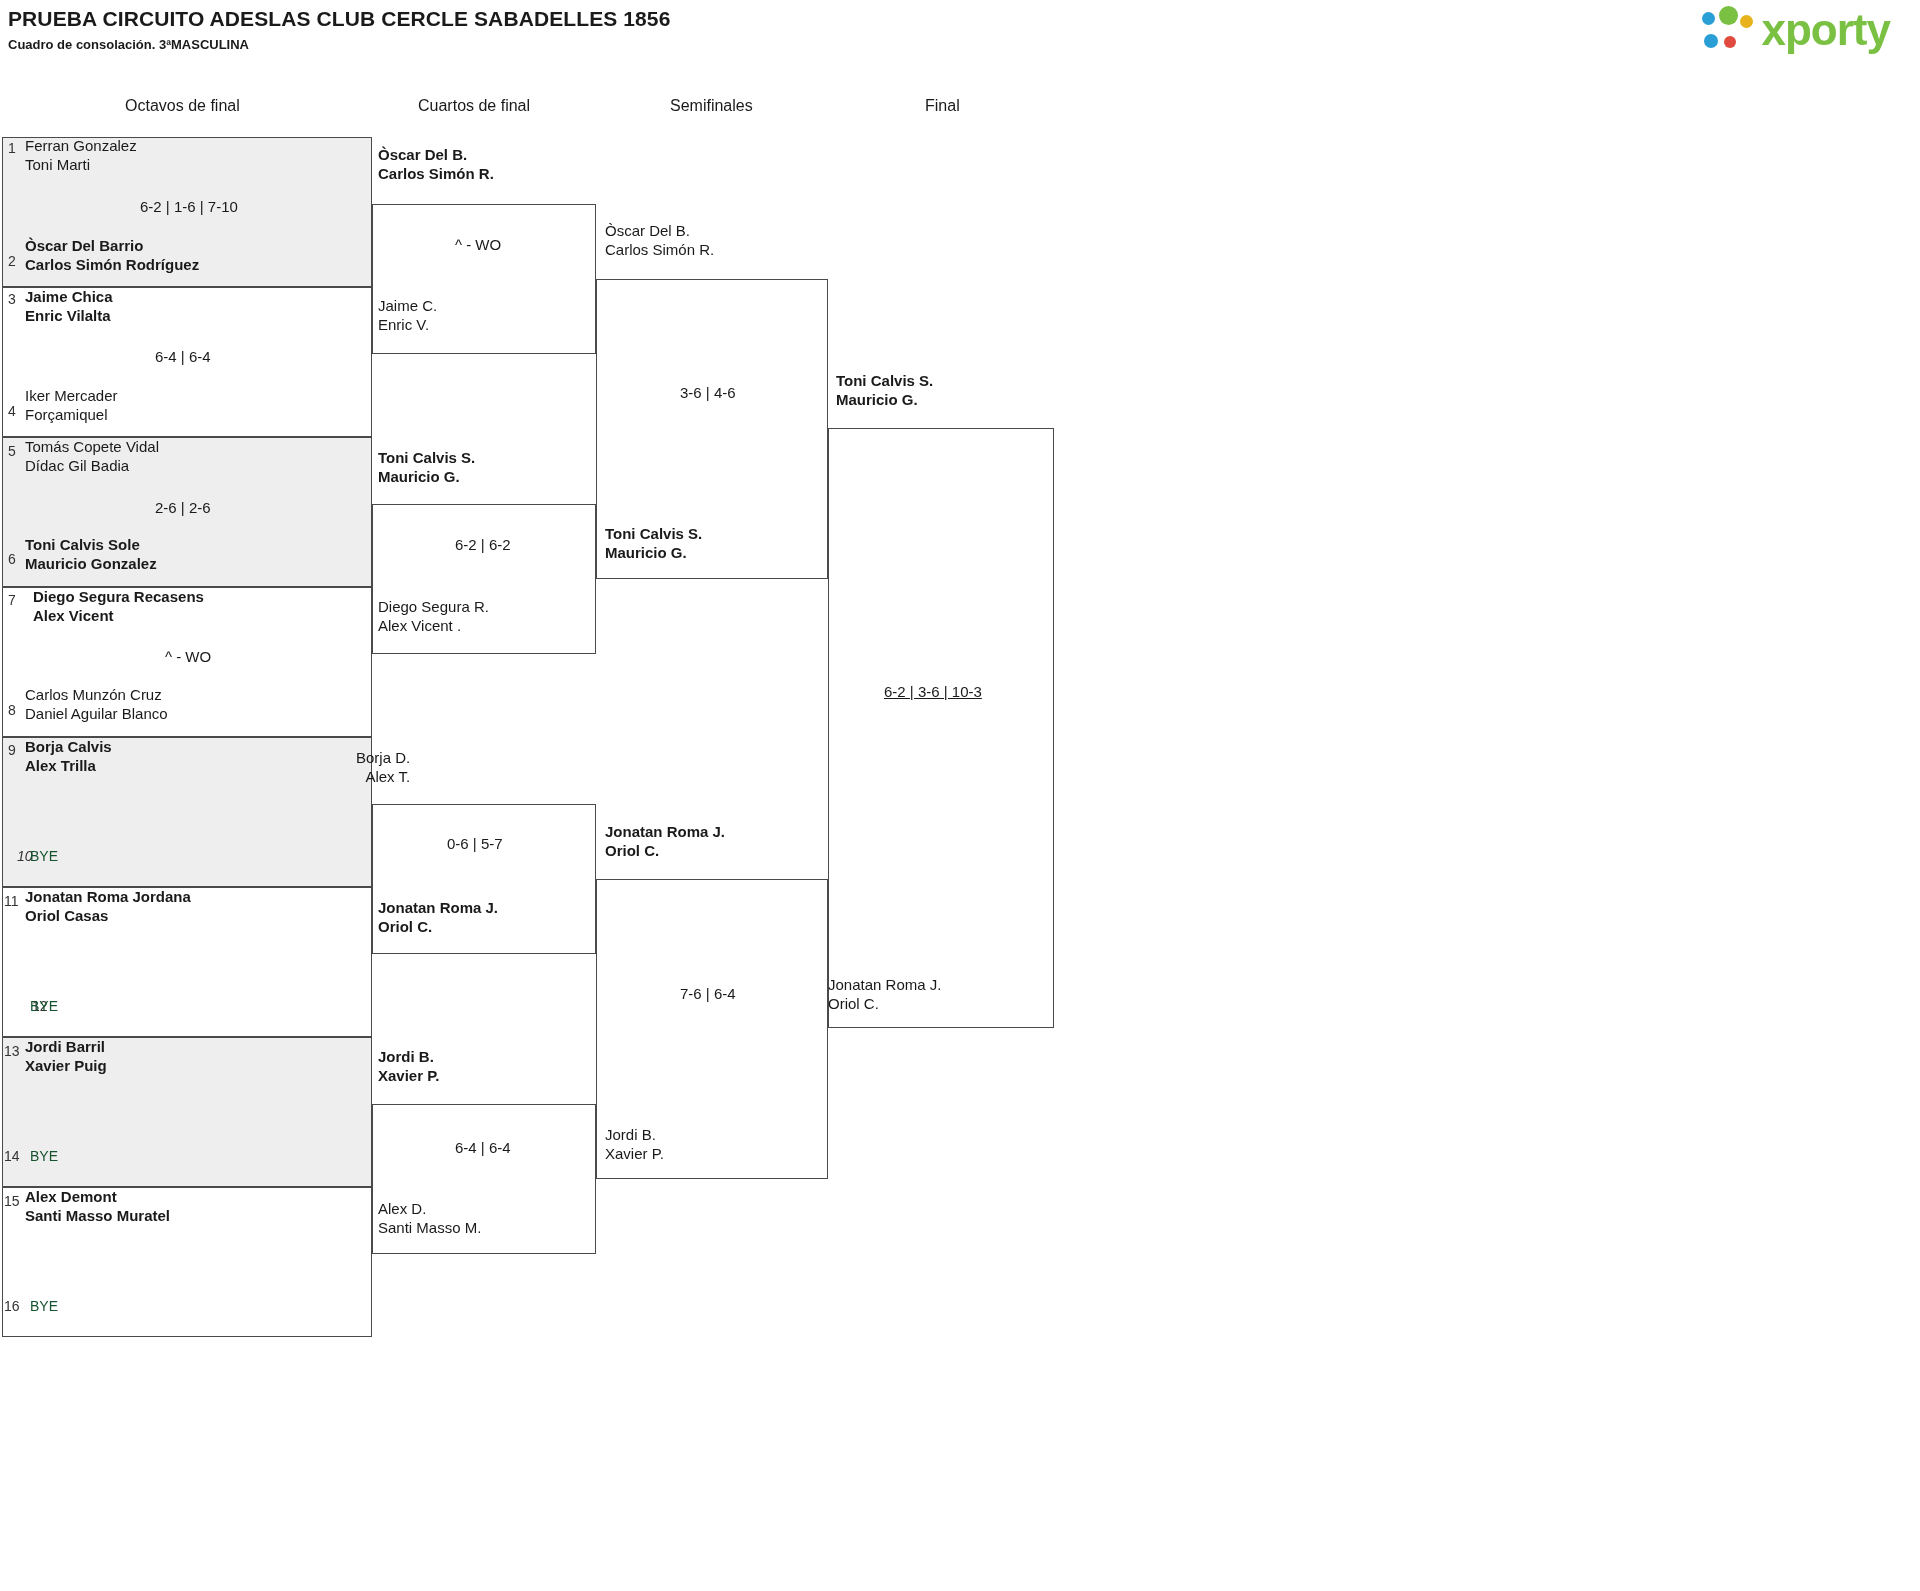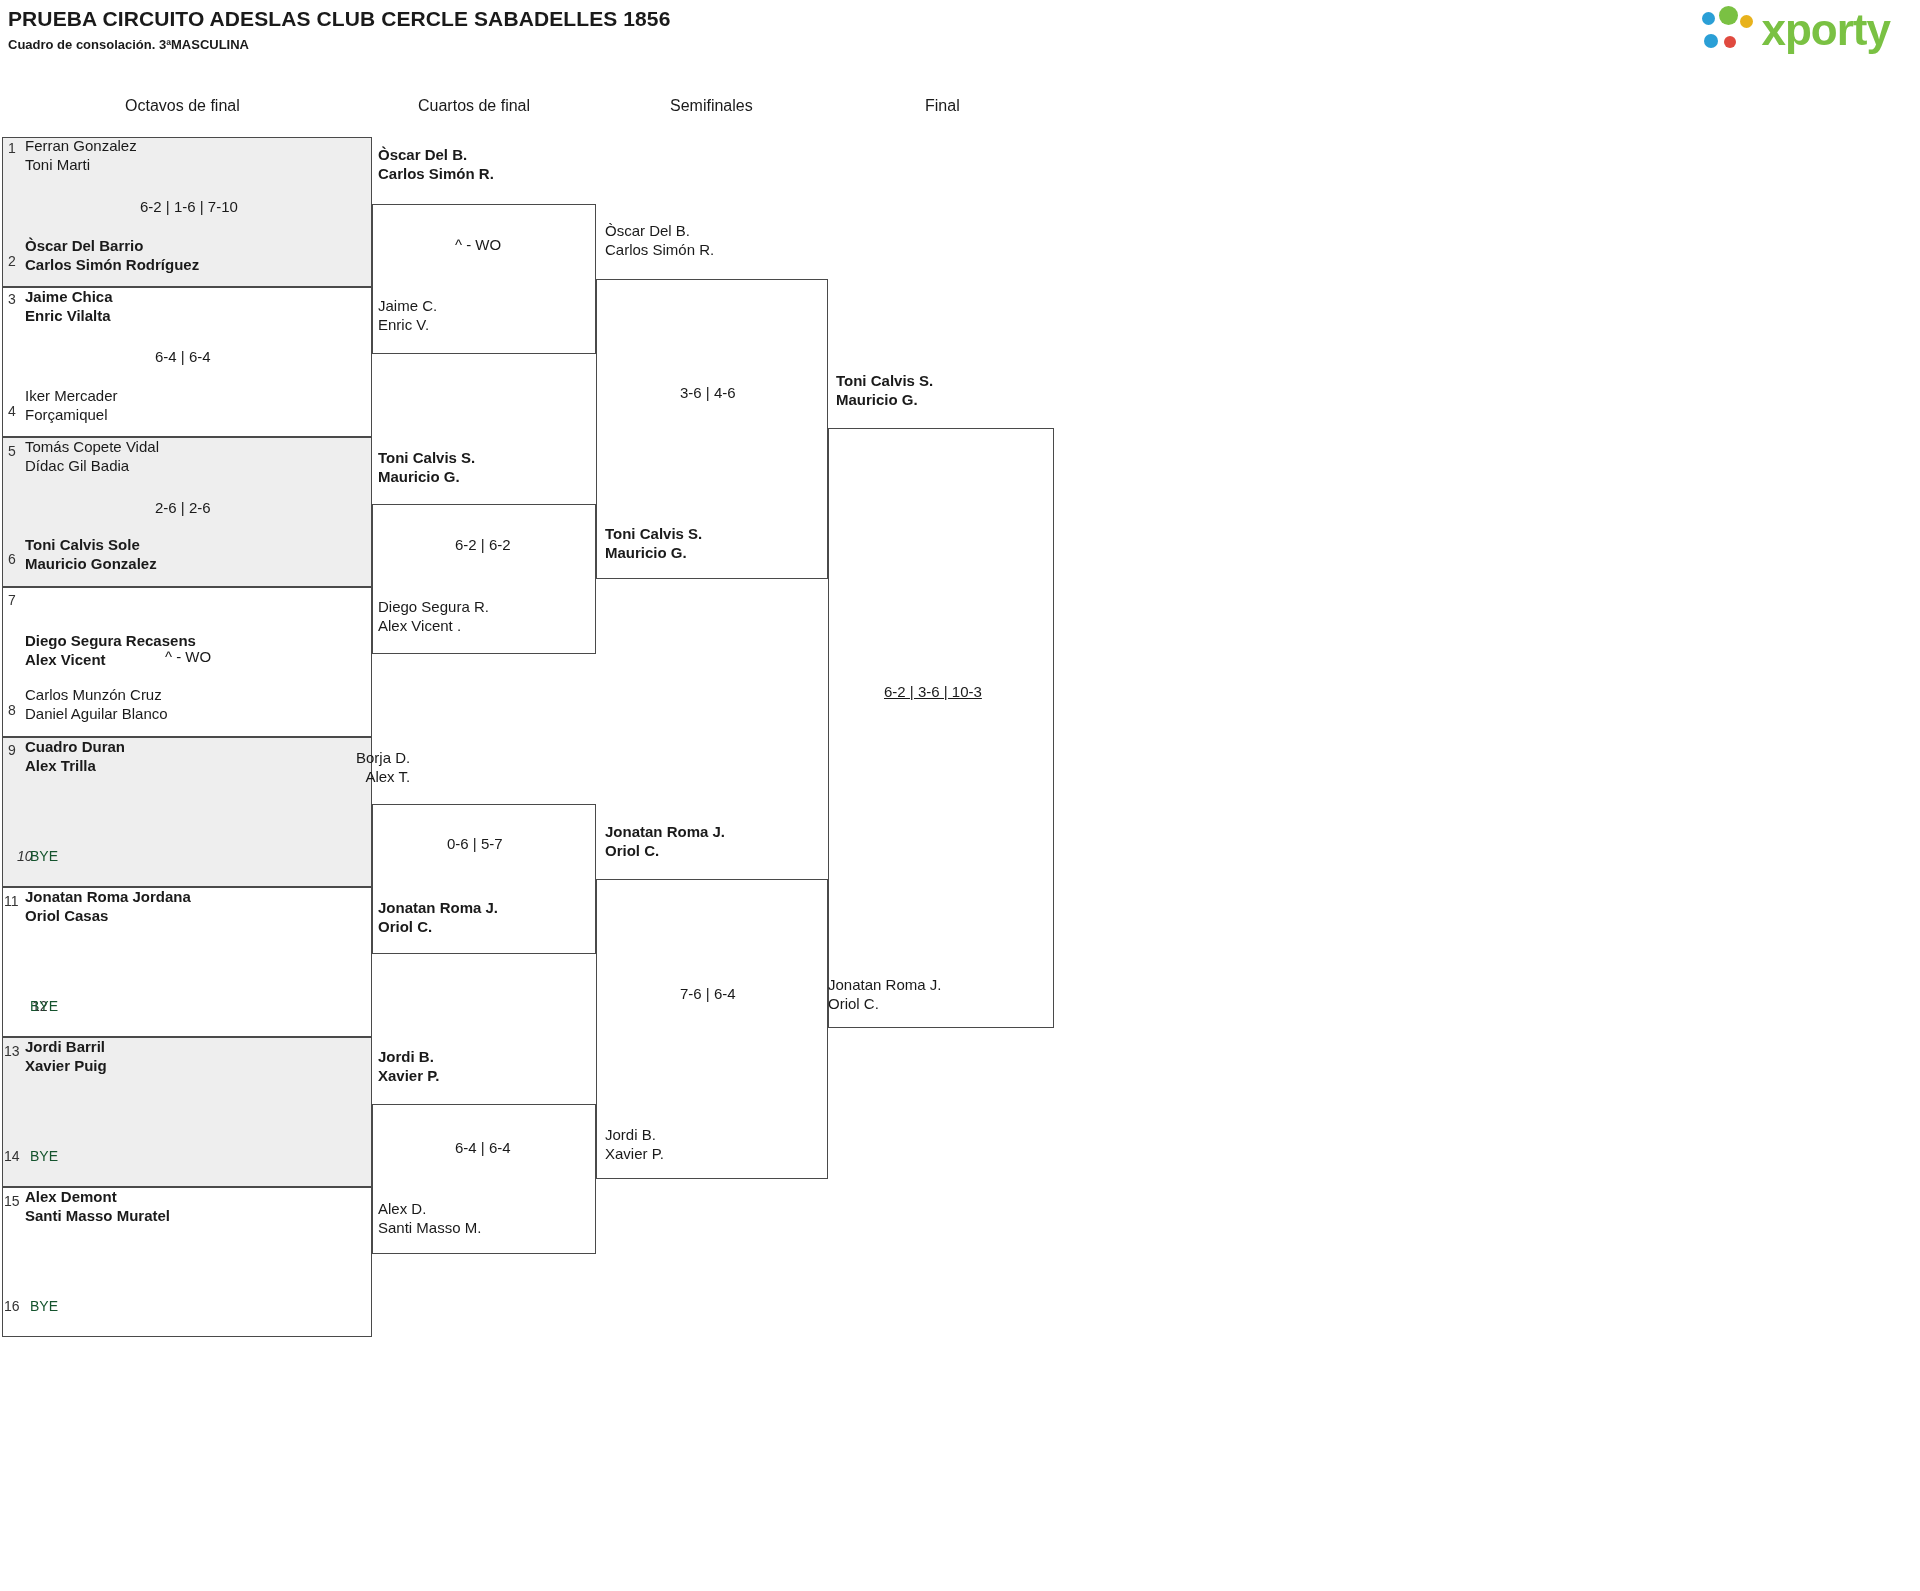--- a/index.html
+++ b/index.html
@@ -182,35 +182,35 @@
   </div>
   <div class="score" style="left:155px; top:499px;">2-6 | 2-6</div>
   <div class="seed" style="left:8px; top:551px;">6</div>
   <div class="team win" style="left:25px; top:535px;">
     <span class="ln">Toni Calvis Sole</span>
       <span class="ln">Mauricio Gonzalez</span>
   </div>
 
   <div class="slot plain" style="left:2px; top:587px; width:370px; height:150px;"></div>
   <div class="seed" style="left:8px; top:592px;">7</div>
-  <div class="team win" style="left:25px; top:587px;margin-top:44px;">
+  <div class="team win" style="left:33px; top:587px;">
     <span class="ln">Diego Segura Recasens</span>
       <span class="ln">Alex Vicent</span>
   </div>
   <div class="score" style="left:165px; top:648px;">^ - WO</div>
   <div class="seed" style="left:8px; top:702px;">8</div>
   <div class="team" style="left:25px; top:685px;">
     <span class="ln">Carlos Munzón Cruz</span>
       <span class="ln">Daniel Aguilar Blanco</span>
   </div>
 
   <div class="slot shaded" style="left:2px; top:737px; width:370px; height:150px;"></div>
   <div class="seed" style="left:8px; top:742px;">9</div>
   <div class="team win" style="left:25px; top:737px;">
-    <span class="ln">Cuadro Duran</span>
+    <span class="ln">Borja Calvis</span>
       <span class="ln">Alex Trilla</span>
   </div>
   <div class="seed" style="left:17px; top:848px;font-style:italic;">10</div>
   <div class="bye" style="left:30px; top:848px;">BYE</div>
 
   <div class="slot plain" style="left:2px; top:887px; width:370px; height:150px;"></div>
   <div class="seed" style="left:4px; top:893px;">11</div>
   <div class="team win" style="left:25px; top:887px;">
     <span class="ln">Jonatan Roma Jordana</span>
       <span class="ln">Oriol Casas</span>

